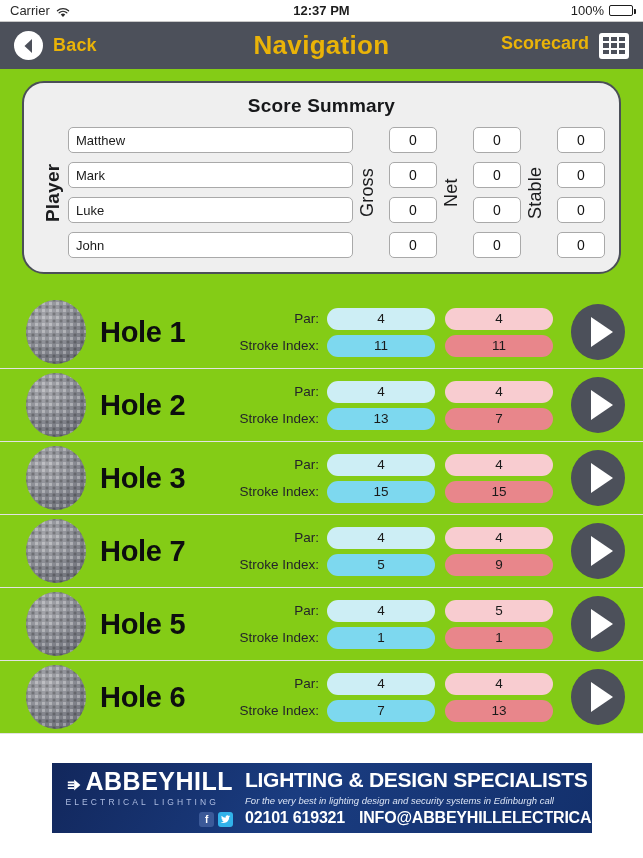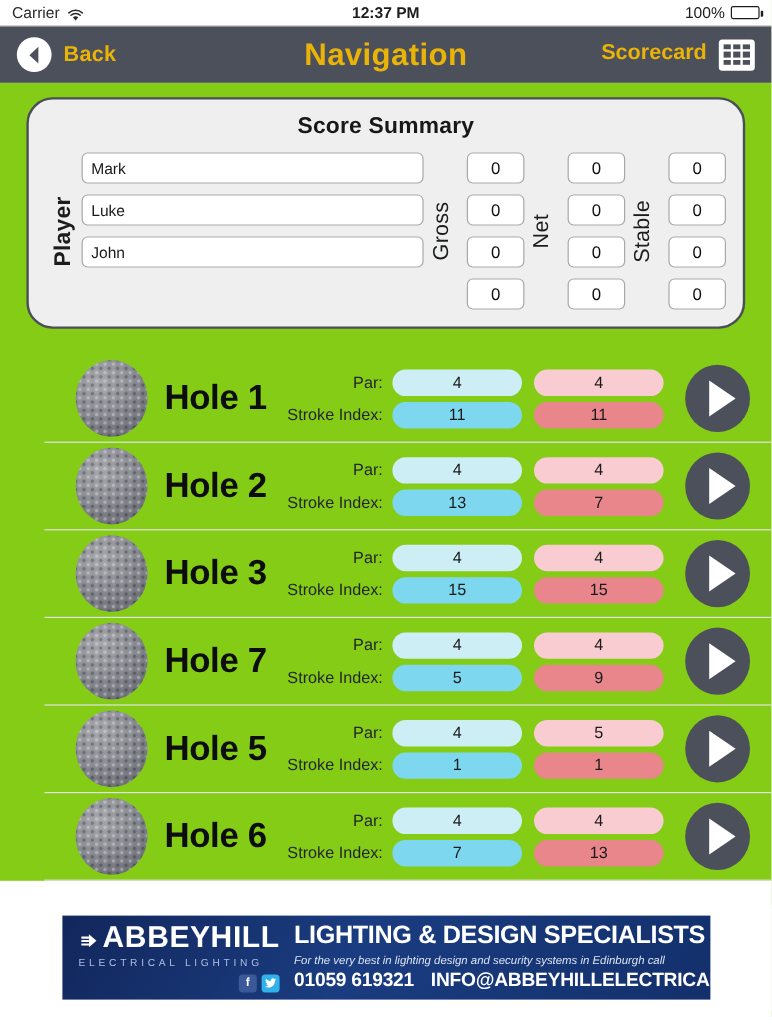--- a/index.html
+++ b/index.html
@@ -109,21 +109,20 @@
     background: #ffffff; display: flex; align-items: center; justify-content: center;
     font-size: 14px; color: #111111;
   }
 
   
   .holes { margin-top: 22px; }
   .hole-row {
     height: 73px; display: flex; align-items: center;
     border-bottom: 1px solid #e2e2e2;
     padding: 0 18px 0 26px;
-    margin-left: 37px;
   }
   .ball {
     width: 60px; height: 64px; border-radius: 50%;
     background: radial-gradient(circle at 34% 28%, #a7a8ad 0%, #8d8f96 42%, #6f717a 78%, #5d5f68 100%);
     position: relative; overflow: hidden; flex: none;
   }
   .ball::after {
     content: ""; position: absolute; inset: 0;
     background-image:
       radial-gradient(circle, rgba(255,255,255,.30) 1.4px, transparent 1.7px),
@@ -269,20 +268,21 @@
 <div class="content">
 
   <div class="summary-wrap">
     <div class="summary-panel">
       <div class="summary-title">Score Summary</div>
       <div class="summary-body">
 
         <div class="vlabel">Player</div>
 
         <div class="rows-col">
+          <input class="name-input" value="Matthew" style="">
           <input class="name-input" value="Mark" style="">
           <input class="name-input" value="Luke" style="">
           <input class="name-input" value="John" style="">
         </div>
 
         <div class="vlabel thin">Gross</div>
         <div class="score-col">
           <div class="score-box">0</div>
           <div class="score-box">0</div>
           <div class="score-box">0</div>
@@ -465,18 +465,18 @@
           <svg viewBox="0 0 16 16" width="11" height="11">
             <path d="M15 3.2a5.6 5.6 0 0 1-1.6.45 2.8 2.8 0 0 0 1.23-1.55 5.6 5.6 0 0 1-1.78.68A2.8 2.8 0 0 0 8.1 5.33a7.94 7.94 0 0 1-5.76-2.92 2.8 2.8 0 0 0 .87 3.73 2.77 2.77 0 0 1-1.27-.35v.03a2.8 2.8 0 0 0 2.24 2.74 2.8 2.8 0 0 1-1.26.05 2.8 2.8 0 0 0 2.61 1.94A5.6 5.6 0 0 1 1 11.7a7.9 7.9 0 0 0 4.28 1.26c5.14 0 7.95-4.26 7.95-7.95v-.36A5.7 5.7 0 0 0 15 3.2z" fill="#ffffff"></path>
           </svg>
         </span>
       </div>
     </div>
     <div class="ad-right">
       <div class="ad-head">LIGHTING &amp; DESIGN SPECIALISTS</div>
       <div class="ad-tag">For the very best in lighting design and security systems in Edinburgh call</div>
       <div class="ad-contact">
-        <span>01059 619321</span>
+        <span>02101 619321</span>
         <span>INFO@ABBEYHILLELECTRICAL.COM</span>
       </div>
     </div>
   </div>
 </div>
 
 </body></html>

